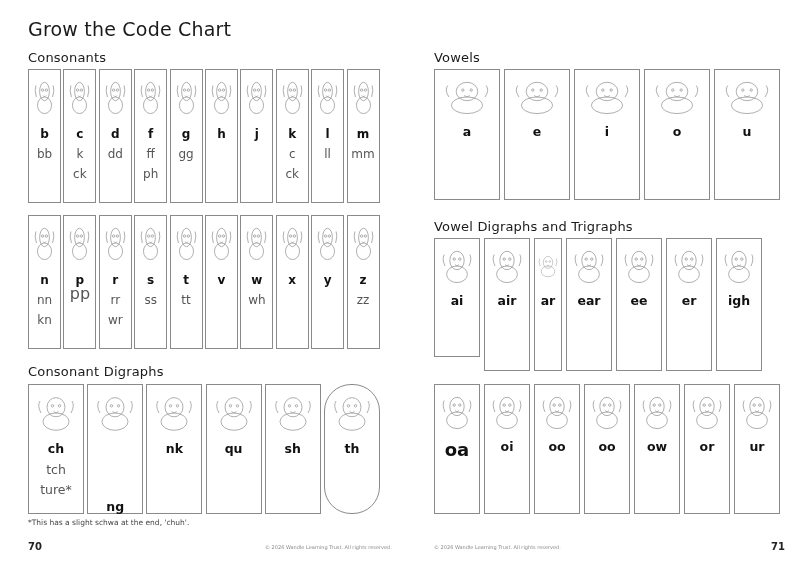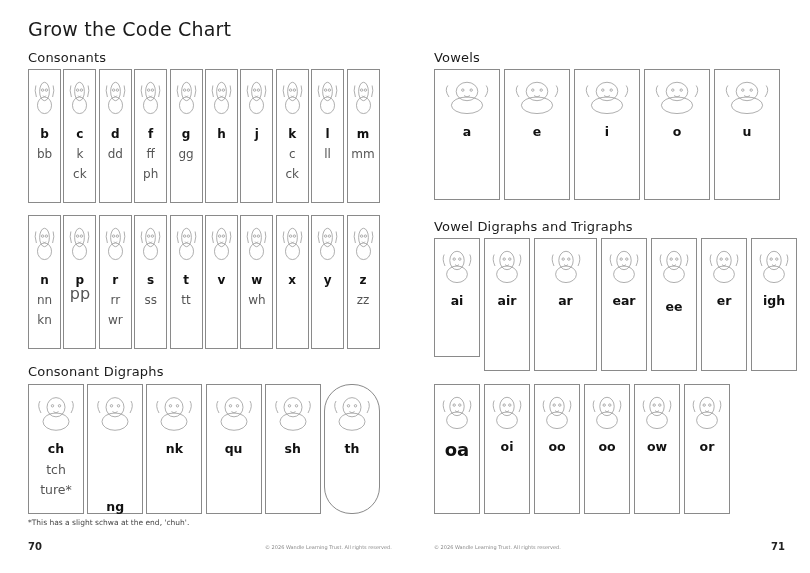--- a/index.html
+++ b/index.html
@@ -592,21 +592,21 @@
       <circle cx="17.2" cy="16.1" r="1.2"></circle>
       <circle cx="22.8" cy="16.1" r="1.2"></circle>
       <path d="M8 23 q -3.2 -6.8999999999999995 -0.8 -11.5"></path>
       <path d="M32 23 q 3.2 -6.8999999999999995 0.8 -11.5"></path>
       <path d="M18 21.62 q 2 2.76 4 0"></path>
     </g>
           </svg>
         </div>
         <div class="grapheme" style="font-size: 12.5px; margin-top: 6px;">air</div>
       </div>
-      <div class="card" style="width: 63px; height: 133px; margin-right: 4px;">
+      <div class="card" style="width: 28px; height: 133px; margin-right: 4px;">
         <div class="pic" style="height: 46px; margin-top: 4px;">
           <svg width="40" height="46" viewBox="0 0 40 46">
     <g fill="none" stroke="#9a9a9a" stroke-width="0.8">
       <ellipse cx="20" cy="17.48" rx="7.199999999999999" ry="9.200000000000001"></ellipse>
       <ellipse cx="20" cy="31.28" rx="10.4" ry="8.28"></ellipse>
       <circle cx="17.2" cy="16.1" r="1.2"></circle>
       <circle cx="22.8" cy="16.1" r="1.2"></circle>
       <path d="M8 23 q -3.2 -6.8999999999999995 -0.8 -11.5"></path>
       <path d="M32 23 q 3.2 -6.8999999999999995 0.8 -11.5"></path>
       <path d="M18 21.62 q 2 2.76 4 0"></path>
@@ -638,21 +638,21 @@
       <ellipse cx="20" cy="17.48" rx="7.199999999999999" ry="9.200000000000001"></ellipse>
       <ellipse cx="20" cy="31.28" rx="10.4" ry="8.28"></ellipse>
       <circle cx="17.2" cy="16.1" r="1.2"></circle>
       <circle cx="22.8" cy="16.1" r="1.2"></circle>
       <path d="M8 23 q -3.2 -6.8999999999999995 -0.8 -11.5"></path>
       <path d="M32 23 q 3.2 -6.8999999999999995 0.8 -11.5"></path>
       <path d="M18 21.62 q 2 2.76 4 0"></path>
     </g>
           </svg>
         </div>
-        <div class="grapheme" style="font-size: 12.5px; margin-top: 12px;">ee</div>
+        <div class="grapheme" style="font-size: 12.5px; margin-top: 6px;">ee</div>
       </div>
       <div class="card" style="width: 46px; height: 133px; margin-right: 4px;">
         <div class="pic" style="height: 46px; margin-top: 4px;">
           <svg width="40" height="46" viewBox="0 0 40 46">
     <g fill="none" stroke="#9a9a9a" stroke-width="0.8">
       <ellipse cx="20" cy="17.48" rx="7.199999999999999" ry="9.200000000000001"></ellipse>
       <ellipse cx="20" cy="31.28" rx="10.4" ry="8.28"></ellipse>
       <circle cx="17.2" cy="16.1" r="1.2"></circle>
       <circle cx="22.8" cy="16.1" r="1.2"></circle>
       <path d="M8 23 q -3.2 -6.8999999999999995 -0.8 -11.5"></path>
@@ -769,18 +769,34 @@
       <ellipse cx="20" cy="31.28" rx="10.4" ry="8.28"></ellipse>
       <circle cx="17.2" cy="16.1" r="1.2"></circle>
       <circle cx="22.8" cy="16.1" r="1.2"></circle>
       <path d="M8 23 q -3.2 -6.8999999999999995 -0.8 -11.5"></path>
       <path d="M32 23 q 3.2 -6.8999999999999995 0.8 -11.5"></path>
       <path d="M18 21.62 q 2 2.76 4 0"></path>
     </g>
           </svg>
         </div>
         <div class="grapheme" style="font-size: 12.5px; margin-top: 6px;">or</div>
+      </div>
+      <div class="card" style="width: 46px; height: 130px; margin-right: 0px;">
+        <div class="pic" style="height: 46px; margin-top: 4px;">
+          <svg width="40" height="46" viewBox="0 0 40 46">
+    <g fill="none" stroke="#9a9a9a" stroke-width="0.8">
+      <ellipse cx="20" cy="17.48" rx="7.199999999999999" ry="9.200000000000001"></ellipse>
+      <ellipse cx="20" cy="31.28" rx="10.4" ry="8.28"></ellipse>
+      <circle cx="17.2" cy="16.1" r="1.2"></circle>
+      <circle cx="22.8" cy="16.1" r="1.2"></circle>
+      <path d="M8 23 q -3.2 -6.8999999999999995 -0.8 -11.5"></path>
+      <path d="M32 23 q 3.2 -6.8999999999999995 0.8 -11.5"></path>
+      <path d="M18 21.62 q 2 2.76 4 0"></path>
+    </g>
+          </svg>
+        </div>
+        <div class="grapheme" style="font-size: 12.5px; margin-top: 6px;">ur</div>
       </div>
     </div>
 
   <div class="copyright" style="left:29px;">© 2026 Wandle Learning Trust. All rights reserved.</div>
   <div class="pagenum" style="left:366px;">71</div>
 </div>
 
 </body></html>

